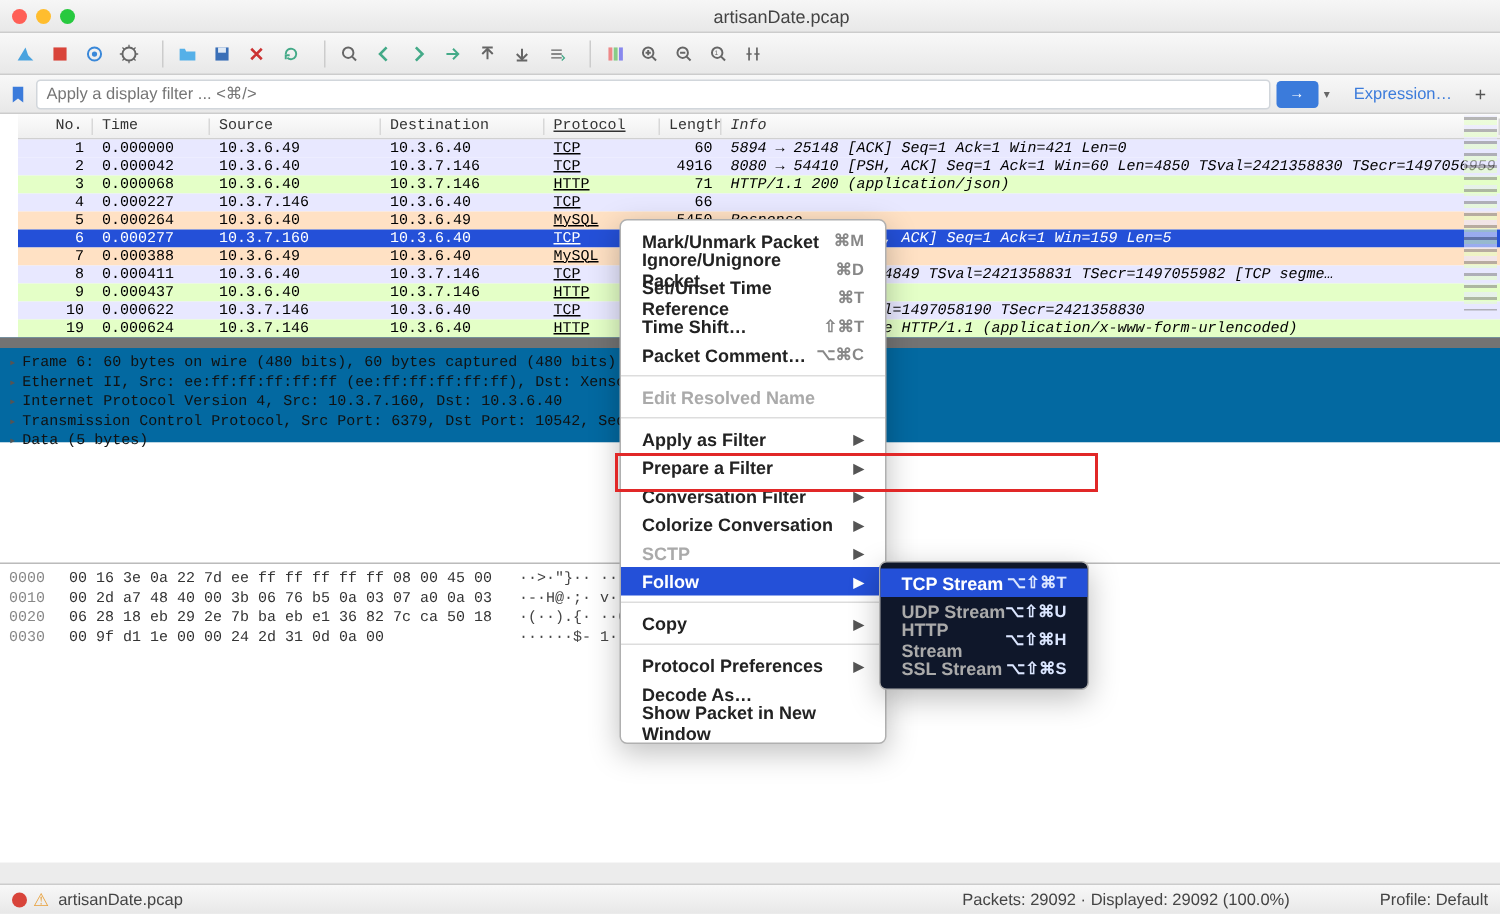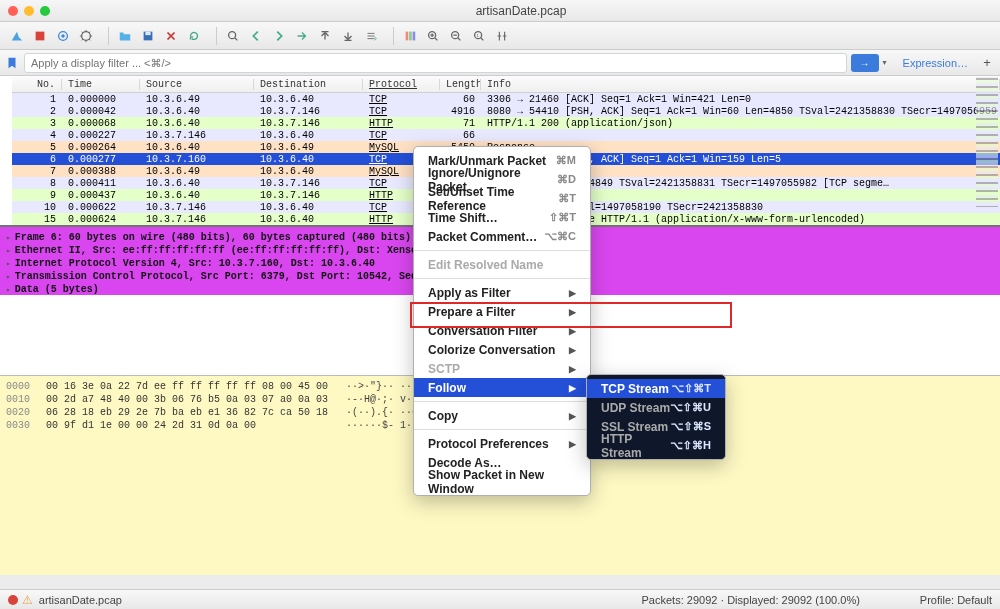--- a/index.html
+++ b/index.html
@@ -33,26 +33,26 @@
 .pt-row.http { background: #e4ffc7; }
 .pt-row.mysql { background: #ffe1c4; }
 .pt-row.selected { background: #2450d8; color: #fff; }
 .pt-cell { padding: 0 6px; overflow: hidden; }
 .c-no { width: 50px; text-align: right; }
 .c-time { width: 78px; }
 .c-src { width: 114px; }
 .c-dst { width: 109px; }
 .c-proto { width: 77px; text-decoration: underline; }
 .c-len { width: 41px; text-align: right; }
-.c-info { flex: 1; }
+.c-info { flex: 1; font-style: italic; }
 .scroll-area { position: absolute; right: 2px; top: 77px; width: 22px; height: 130px; }
 .minimap-bar { width: 100%; height: 100%; background: repeating-linear-gradient(0deg, #888 0 1px, #e8e8ff 1px 4px, #e4ffc7 4px 7px, #888 7px 8px); opacity:0.6; }
-.details-pane { background: #d946ef; border-top: 2px solid #737373; padding: 4px 6px; font-family: Monaco, "Courier New", monospace; font-size: 10px; line-height: 13px; color: #111; height: 70px; font-weight: bold; }
+.details-pane { background: #0369a1; border-top: 7px solid #737373; padding: 4px 6px; font-family: Monaco, "Courier New", monospace; font-size: 10px; line-height: 13px; color: #111; height: 70px; }
 .details-pane .line::before { content: "▸"; margin-right: 4px; color: #555; font-size: 8px; }
-.hex-pane { background: #fef9c3; border-top: 1px solid #bbb; padding: 4px 6px; font-family: Monaco, "Courier New", monospace; font-size: 10px; line-height: 13px; color: #333; height: 200px; overflow:hidden;}
+.hex-pane { background: #ffffff; border-top: 1px solid #bbb; padding: 4px 6px; font-family: Monaco, "Courier New", monospace; font-size: 10px; line-height: 13px; color: #333; height: 200px; overflow:hidden;}
 .hex-row { display: flex; }
 .hex-off { width: 40px; color: #888; }
 .hex-bytes { width: 300px; }
 .hex-ascii { flex: 1; color: #444; }
 .statusbar { position: absolute; left: 0; right: 0; bottom: 0; height: 20px; background: linear-gradient(#f8f8f8,#e8e8e8); border-top: 1px solid #ccc; display: flex; align-items: center; padding: 0 8px; font-size: 11px; color: #444; }
 .sb-led { width: 10px; height: 10px; border-radius: 50%; background: #d8443a; margin-right: 4px; }
 .sb-warn { color:#e8a03a; margin-right:6px; font-size:12px}
 .sb-file { flex: 1; }
 .sb-pkts { margin-right: 60px; }
 
@@ -233,21 +233,21 @@
     <div class="pt-col c-info">Info</div>
   </div>
   <div class="pt-body" id="pt-body">
       <div class="pt-row tcp">
         <div class="pt-cell c-no">1</div>
         <div class="pt-cell c-time">0.000000</div>
         <div class="pt-cell c-src">10.3.6.49</div>
         <div class="pt-cell c-dst">10.3.6.40</div>
         <div class="pt-cell c-proto">TCP</div>
         <div class="pt-cell c-len">60</div>
-        <div class="pt-cell c-info">3306 → 21460  [ACK] Seq=1 Ack=1 Win=421 Len=0</div>
+        <div class="pt-cell c-info">5894 → 25148  [ACK] Seq=1 Ack=1 Win=421 Len=0</div>
       </div>
       <div class="pt-row tcp">
         <div class="pt-cell c-no">2</div>
         <div class="pt-cell c-time">0.000042</div>
         <div class="pt-cell c-src">10.3.6.40</div>
         <div class="pt-cell c-dst">10.3.7.146</div>
         <div class="pt-cell c-proto">TCP</div>
         <div class="pt-cell c-len">4916</div>
         <div class="pt-cell c-info">8080 → 54410  [PSH, ACK] Seq=1 Ack=1 Win=60 Len=4850 TSval=2421358830 TSecr=1497056959 [TCP segme…</div>
       </div>
@@ -316,21 +316,21 @@
       <div class="pt-row tcp">
         <div class="pt-cell c-no">10</div>
         <div class="pt-cell c-time">0.000622</div>
         <div class="pt-cell c-src">10.3.7.146</div>
         <div class="pt-cell c-dst">10.3.6.40</div>
         <div class="pt-cell c-proto">TCP</div>
         <div class="pt-cell c-len"></div>
         <div class="pt-cell c-info">                   Win=58 Len=0 TSval=1497058190 TSecr=2421358830</div>
       </div>
       <div class="pt-row http">
-        <div class="pt-cell c-no">15</div>
+        <div class="pt-cell c-no">19</div>
         <div class="pt-cell c-time">0.000624</div>
         <div class="pt-cell c-src">10.3.7.146</div>
         <div class="pt-cell c-dst">10.3.6.40</div>
         <div class="pt-cell c-proto">HTTP</div>
         <div class="pt-cell c-len"></div>
         <div class="pt-cell c-info">                   /stock/artisanDate HTTP/1.1   (application/x-www-form-urlencoded)</div>
       </div>
     </div>
 </div>
 
@@ -431,27 +431,27 @@
     <div class="sub-menu" style="top:-4px;">
       <div class="ctx-item highlight">
           <span>TCP Stream</span>
           <span class="ctx-short">⌥⇧⌘T</span>
         </div>
       <div class="ctx-item disabled">
           <span>UDP Stream</span>
           <span class="ctx-short">⌥⇧⌘U</span>
         </div>
       <div class="ctx-item disabled">
+          <span>HTTP Stream</span>
+          <span class="ctx-short">⌥⇧⌘H</span>
+        </div>
+      <div class="ctx-item disabled">
           <span>SSL Stream</span>
           <span class="ctx-short">⌥⇧⌘S</span>
         </div>
-      <div class="ctx-item disabled">
-          <span>HTTP Stream</span>
-          <span class="ctx-short">⌥⇧⌘H</span>
-        </div>
     </div>
   </div>
   <div class="ctx-sep"></div>
   <div class="ctx-item">
       <span>Copy</span>
       <span class="ctx-arrow">▶</span>
     </div>
   <div class="ctx-sep"></div>
   <div class="ctx-item">
       <span>Protocol Preferences</span>

